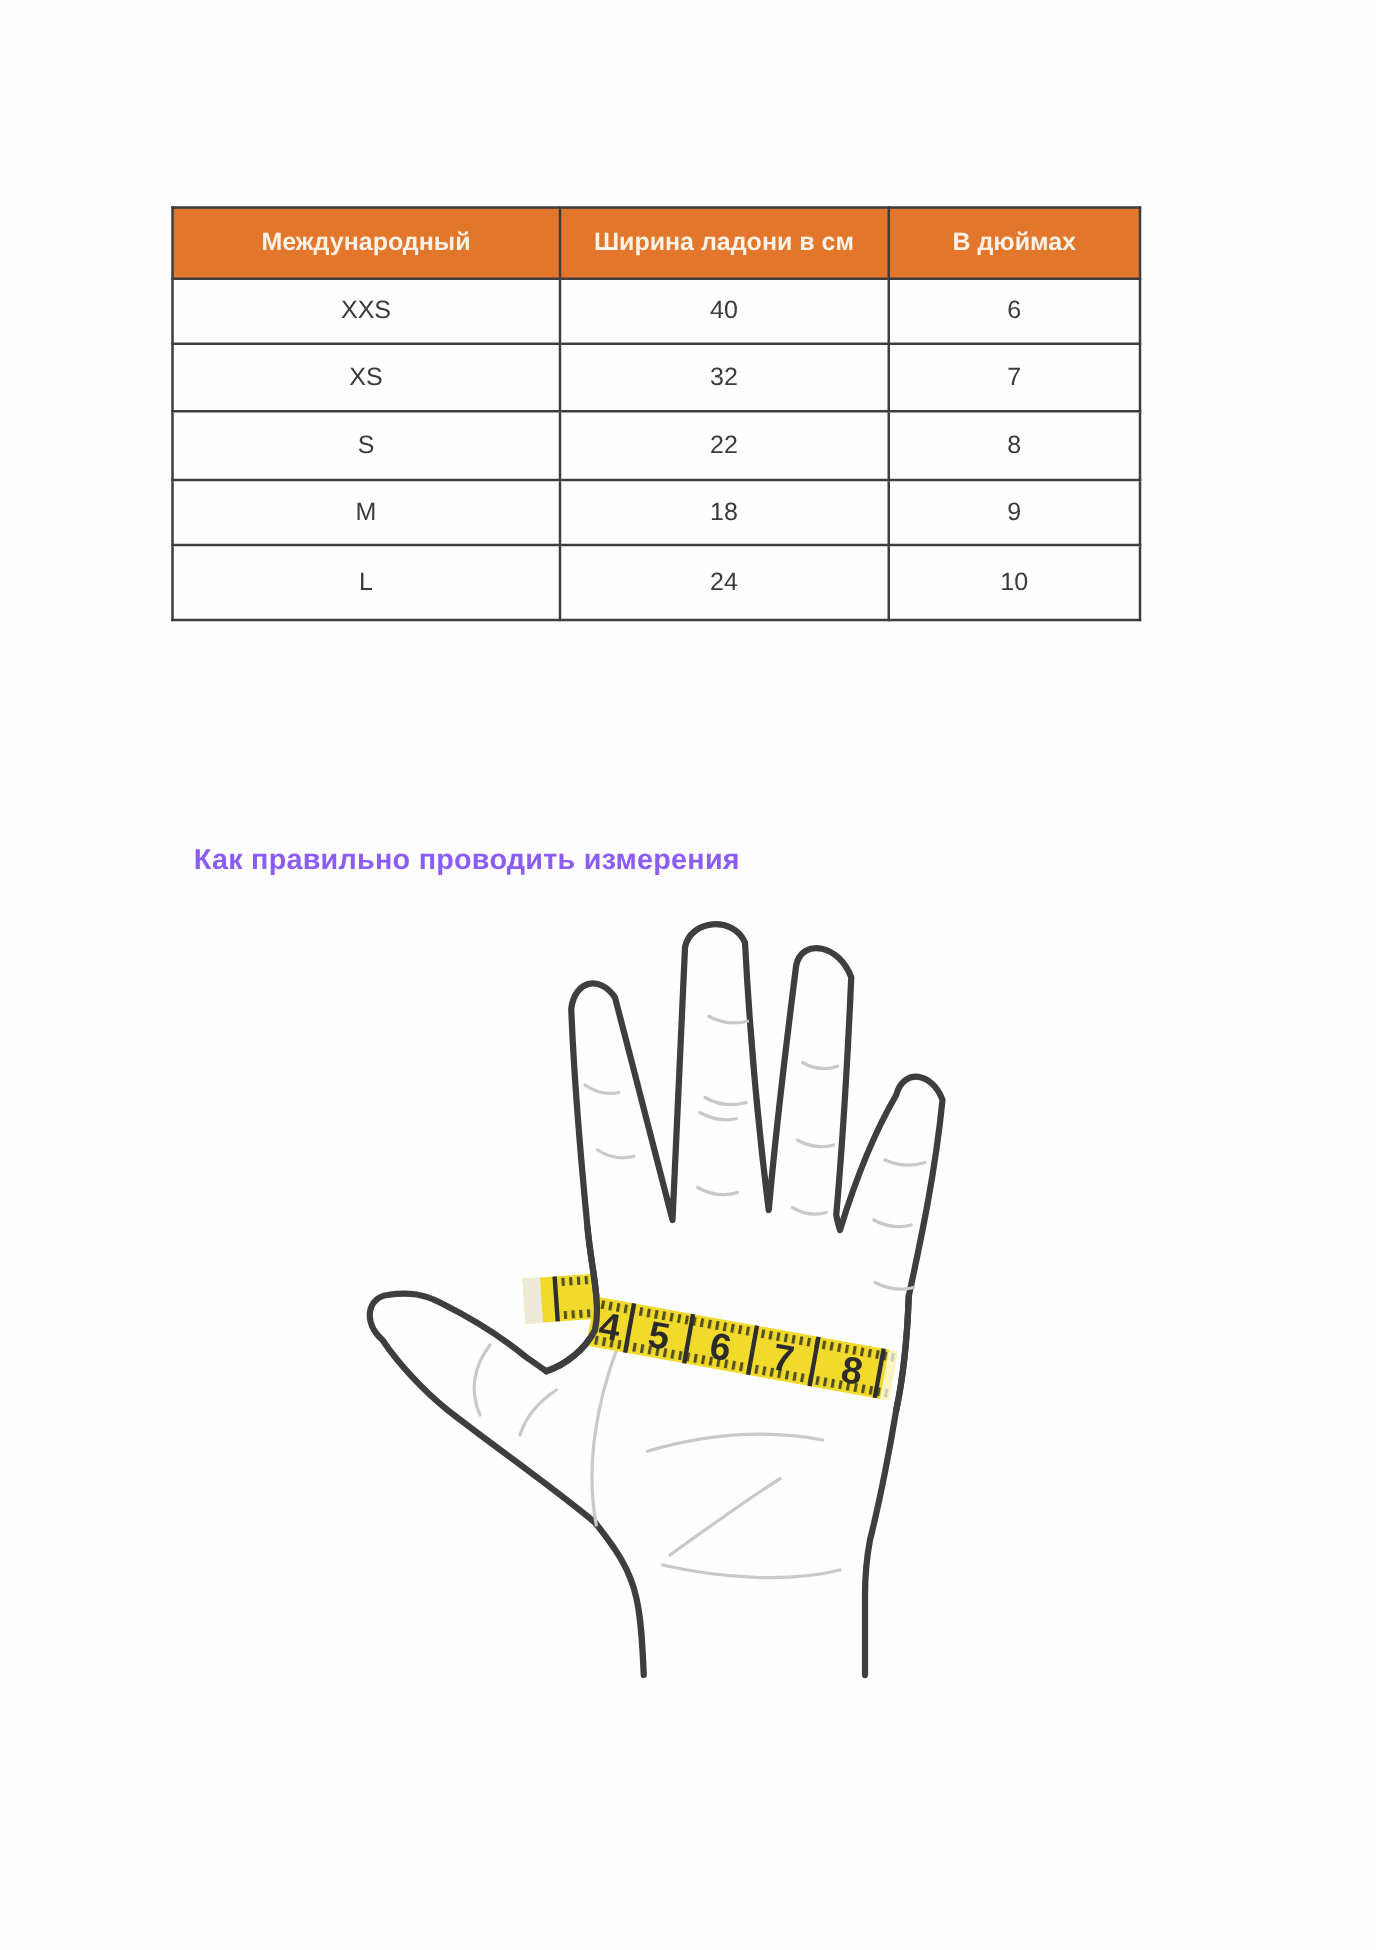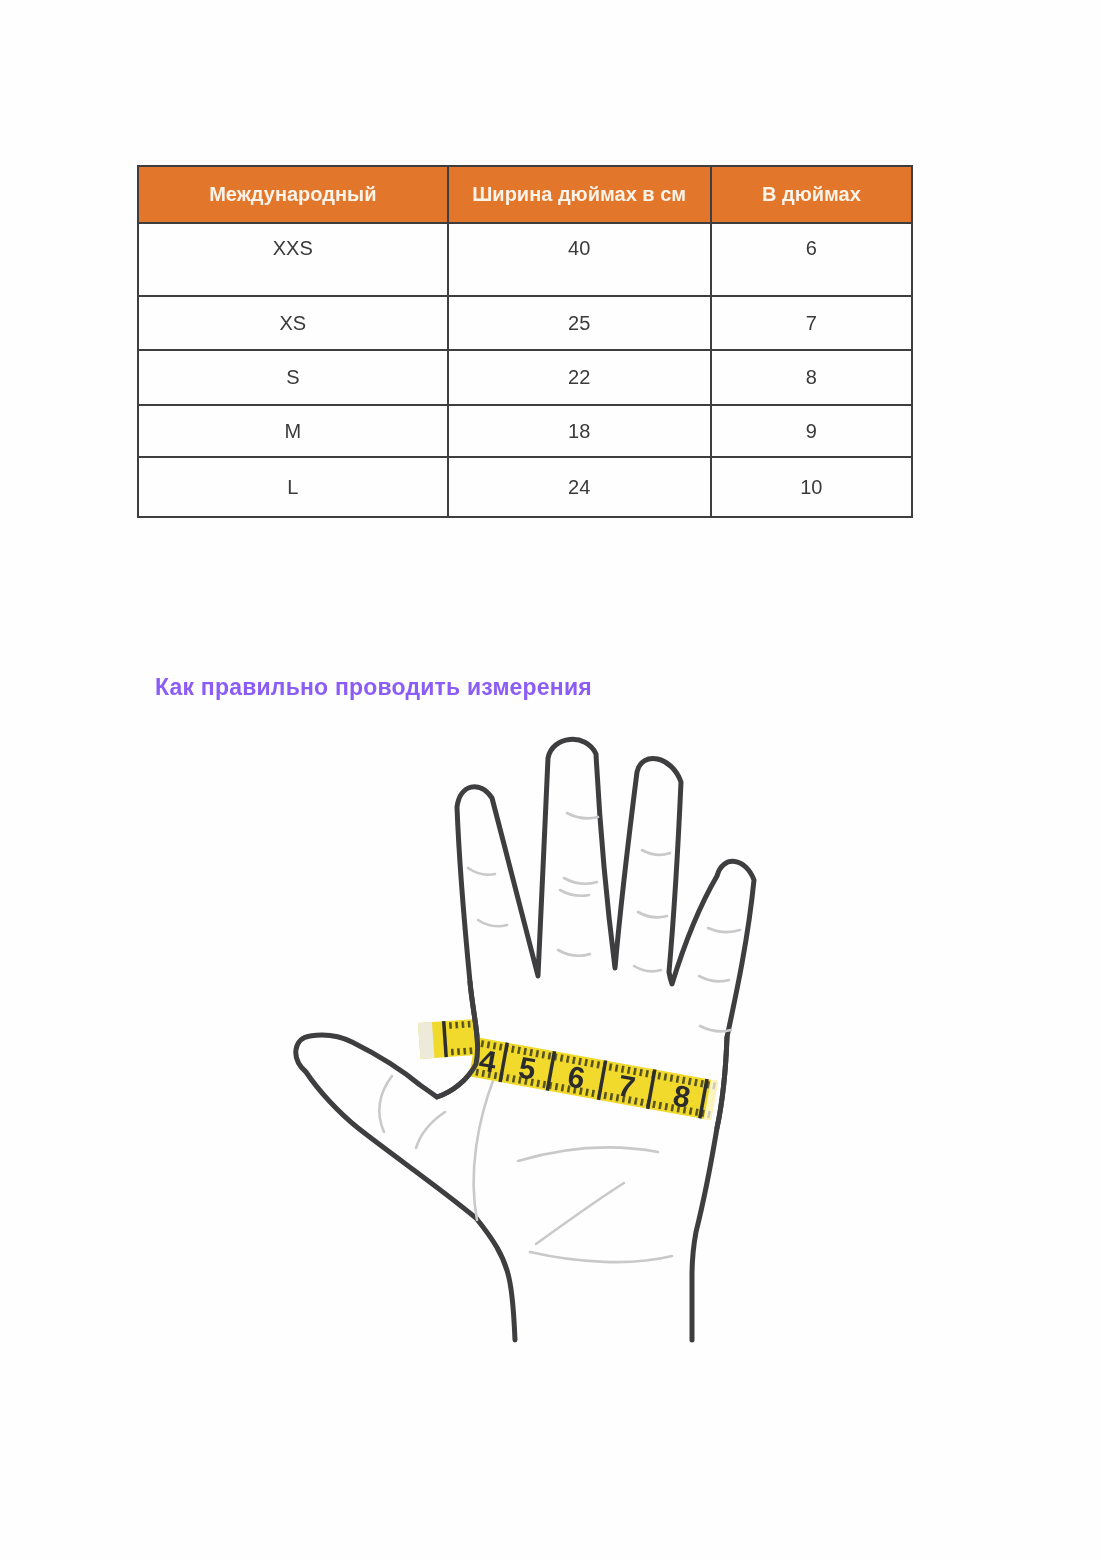--- a/index.html
+++ b/index.html
@@ -25,21 +25,21 @@
   .size-table thead tr{height:57px;}
   .size-table th{
     background:#e2772c;
     color:#fbf2e8;
     font-size:20px;font-weight:bold;
   }
   .size-table td{
     font-size:20px;color:#3a3a3a;background:#fefefe;
     vertical-align:middle;
   }
-  .size-table tbody tr:nth-child(1){height:73px;padding-left:36px;}
+  .size-table tbody tr:nth-child(1){height:52px;padding-left:36px;}
   .size-table tbody tr:nth-child(1) td{vertical-align:top;padding-top:13px;}
   .size-table tbody tr:nth-child(2){height:54px;margin-left:36px;}
   .size-table tbody tr:nth-child(3){height:55px;}
   .size-table tbody tr:nth-child(4){height:52px;}
   .size-table tbody tr:nth-child(5){height:60px;}
   .size-table tbody tr:nth-child(6){height:52px;}
   .size-table tbody tr:nth-child(7){height:62px;}
   
   .measure-heading{
     position:absolute;left:155px;top:674px;
@@ -63,33 +63,33 @@
 
   <table class="size-table">
     <colgroup>
         <col class="c1">
         <col class="c2">
         <col class="c3">
       </colgroup>
     <thead>
       <tr>
         <th>Международный</th>
-        <th>Ширина дюймах в см</th>
+        <th>Ширина ладони в см</th>
         <th>В дюймах</th>
       </tr>
     </thead>
     <tbody>
       <tr>
         <td>XXS</td>
         <td>40</td>
         <td>6</td>
       </tr>
       <tr>
         <td>XS</td>
-        <td>25</td>
+        <td>32</td>
         <td>7</td>
       </tr>
       <tr>
         <td>S</td>
         <td>22</td>
         <td>8</td>
       </tr>
       <tr>
         <td>M</td>
         <td>18</td>

